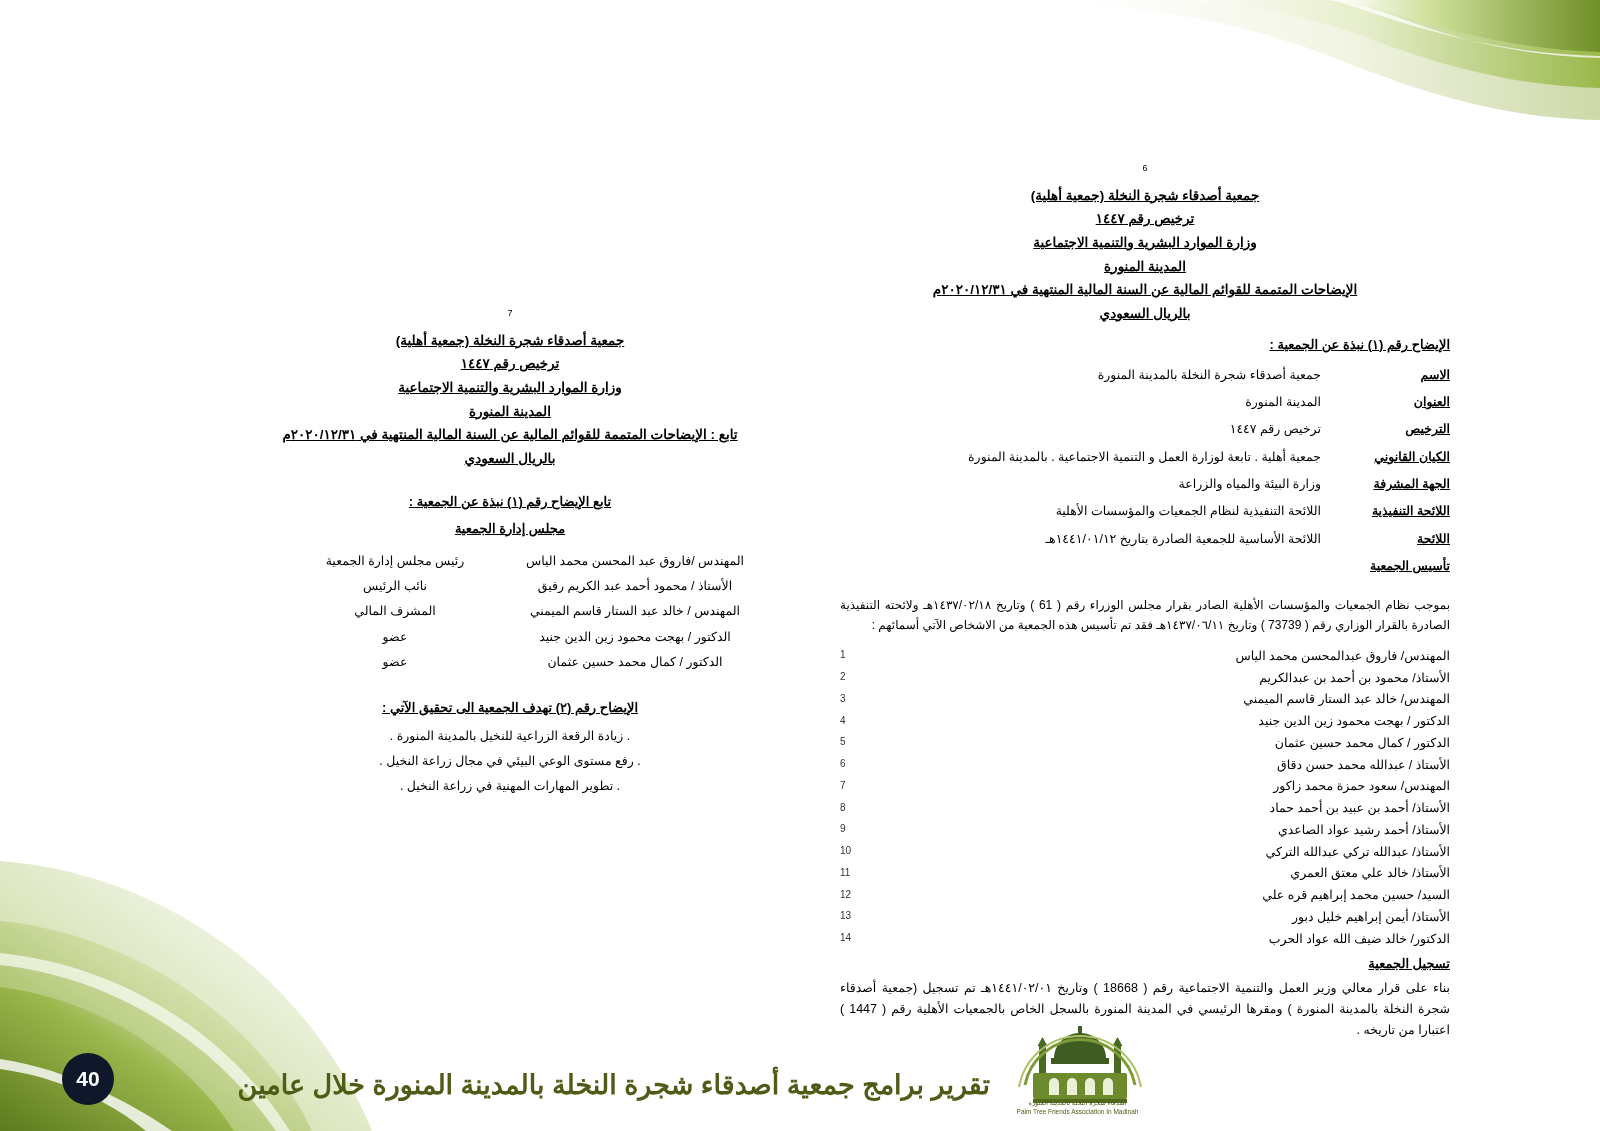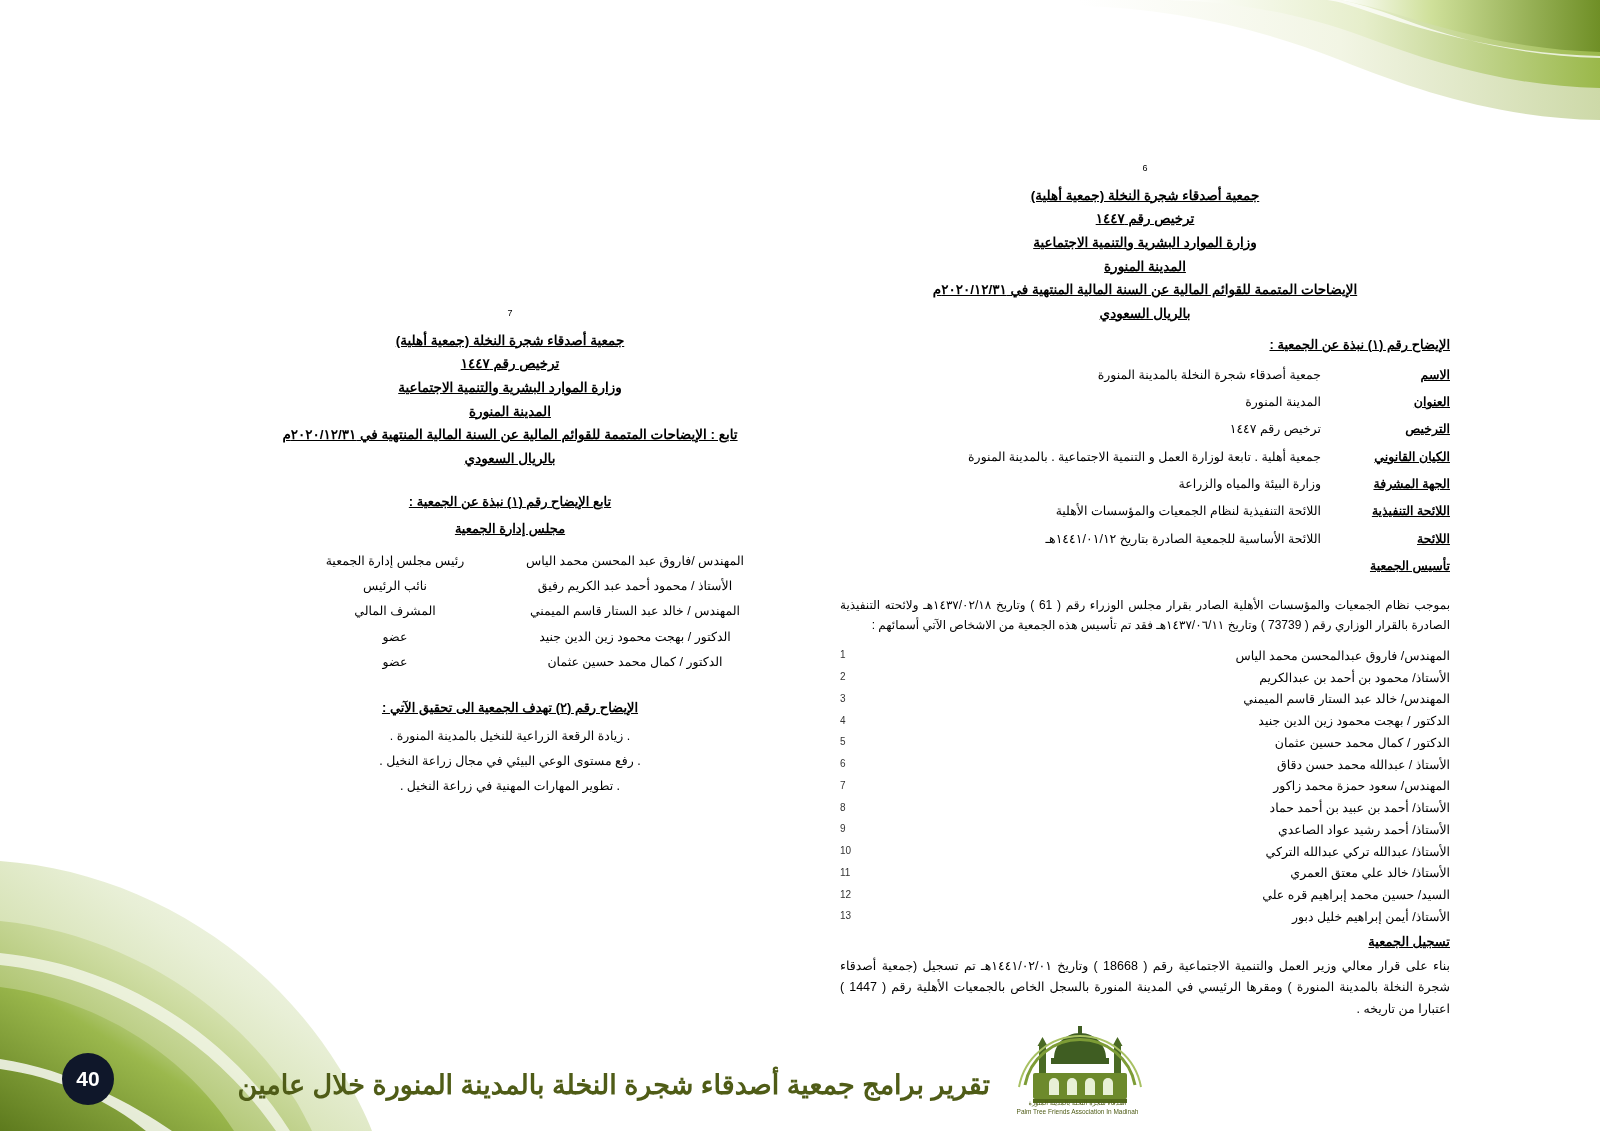--- a/index.html
+++ b/index.html
@@ -296,20 +296,21 @@
       <li><span class="idx">4</span><span>الدكتور / بهجت محمود زين الدين جنيد</span></li>
       <li><span class="idx">5</span><span>الدكتور / كمال محمد حسين عثمان</span></li>
       <li><span class="idx">6</span><span>الأستاذ / عبدالله محمد حسن دقاق</span></li>
       <li><span class="idx">7</span><span>المهندس/ سعود حمزة محمد زاكور</span></li>
       <li><span class="idx">8</span><span>الأستاذ/ أحمد بن عبيد بن أحمد حماد</span></li>
       <li><span class="idx">9</span><span>الأستاذ/ أحمد رشيد عواد الصاعدي</span></li>
       <li><span class="idx">10</span><span>الأستاذ/ عبدالله تركي عبدالله التركي</span></li>
       <li><span class="idx">11</span><span>الأستاذ/ خالد علي معتق العمري</span></li>
       <li><span class="idx">12</span><span>السيد/ حسين محمد إبراهيم قره علي</span></li>
       <li><span class="idx">13</span><span>الأستاذ/ أيمن إبراهيم خليل دبور</span></li>
+      <li><span class="idx">14</span><span>الدكتور/ خالد ضيف الله عواد الحرب</span></li>
     </ol>
 
     <div class="block-title">تسجيل الجمعية</div>
     <div class="just" style="line-height:1.7;">بناء على قرار معالي وزير العمل والتنمية الاجتماعية رقم (   18668   ) وتاريخ ١٤٤١/٠٢/٠١هـ تم  تسجيل (جمعية أصدقاء شجرة النخلة بالمدينة المنورة ) ومقرها الرئيسي في المدينة المنورة بالسجل الخاص بالجمعيات الأهلية رقم (   1447   ) اعتبارا من تاريخه .</div>
 
   </div>
 
   <div class="col col-left">
 
     <div class="hdr">

